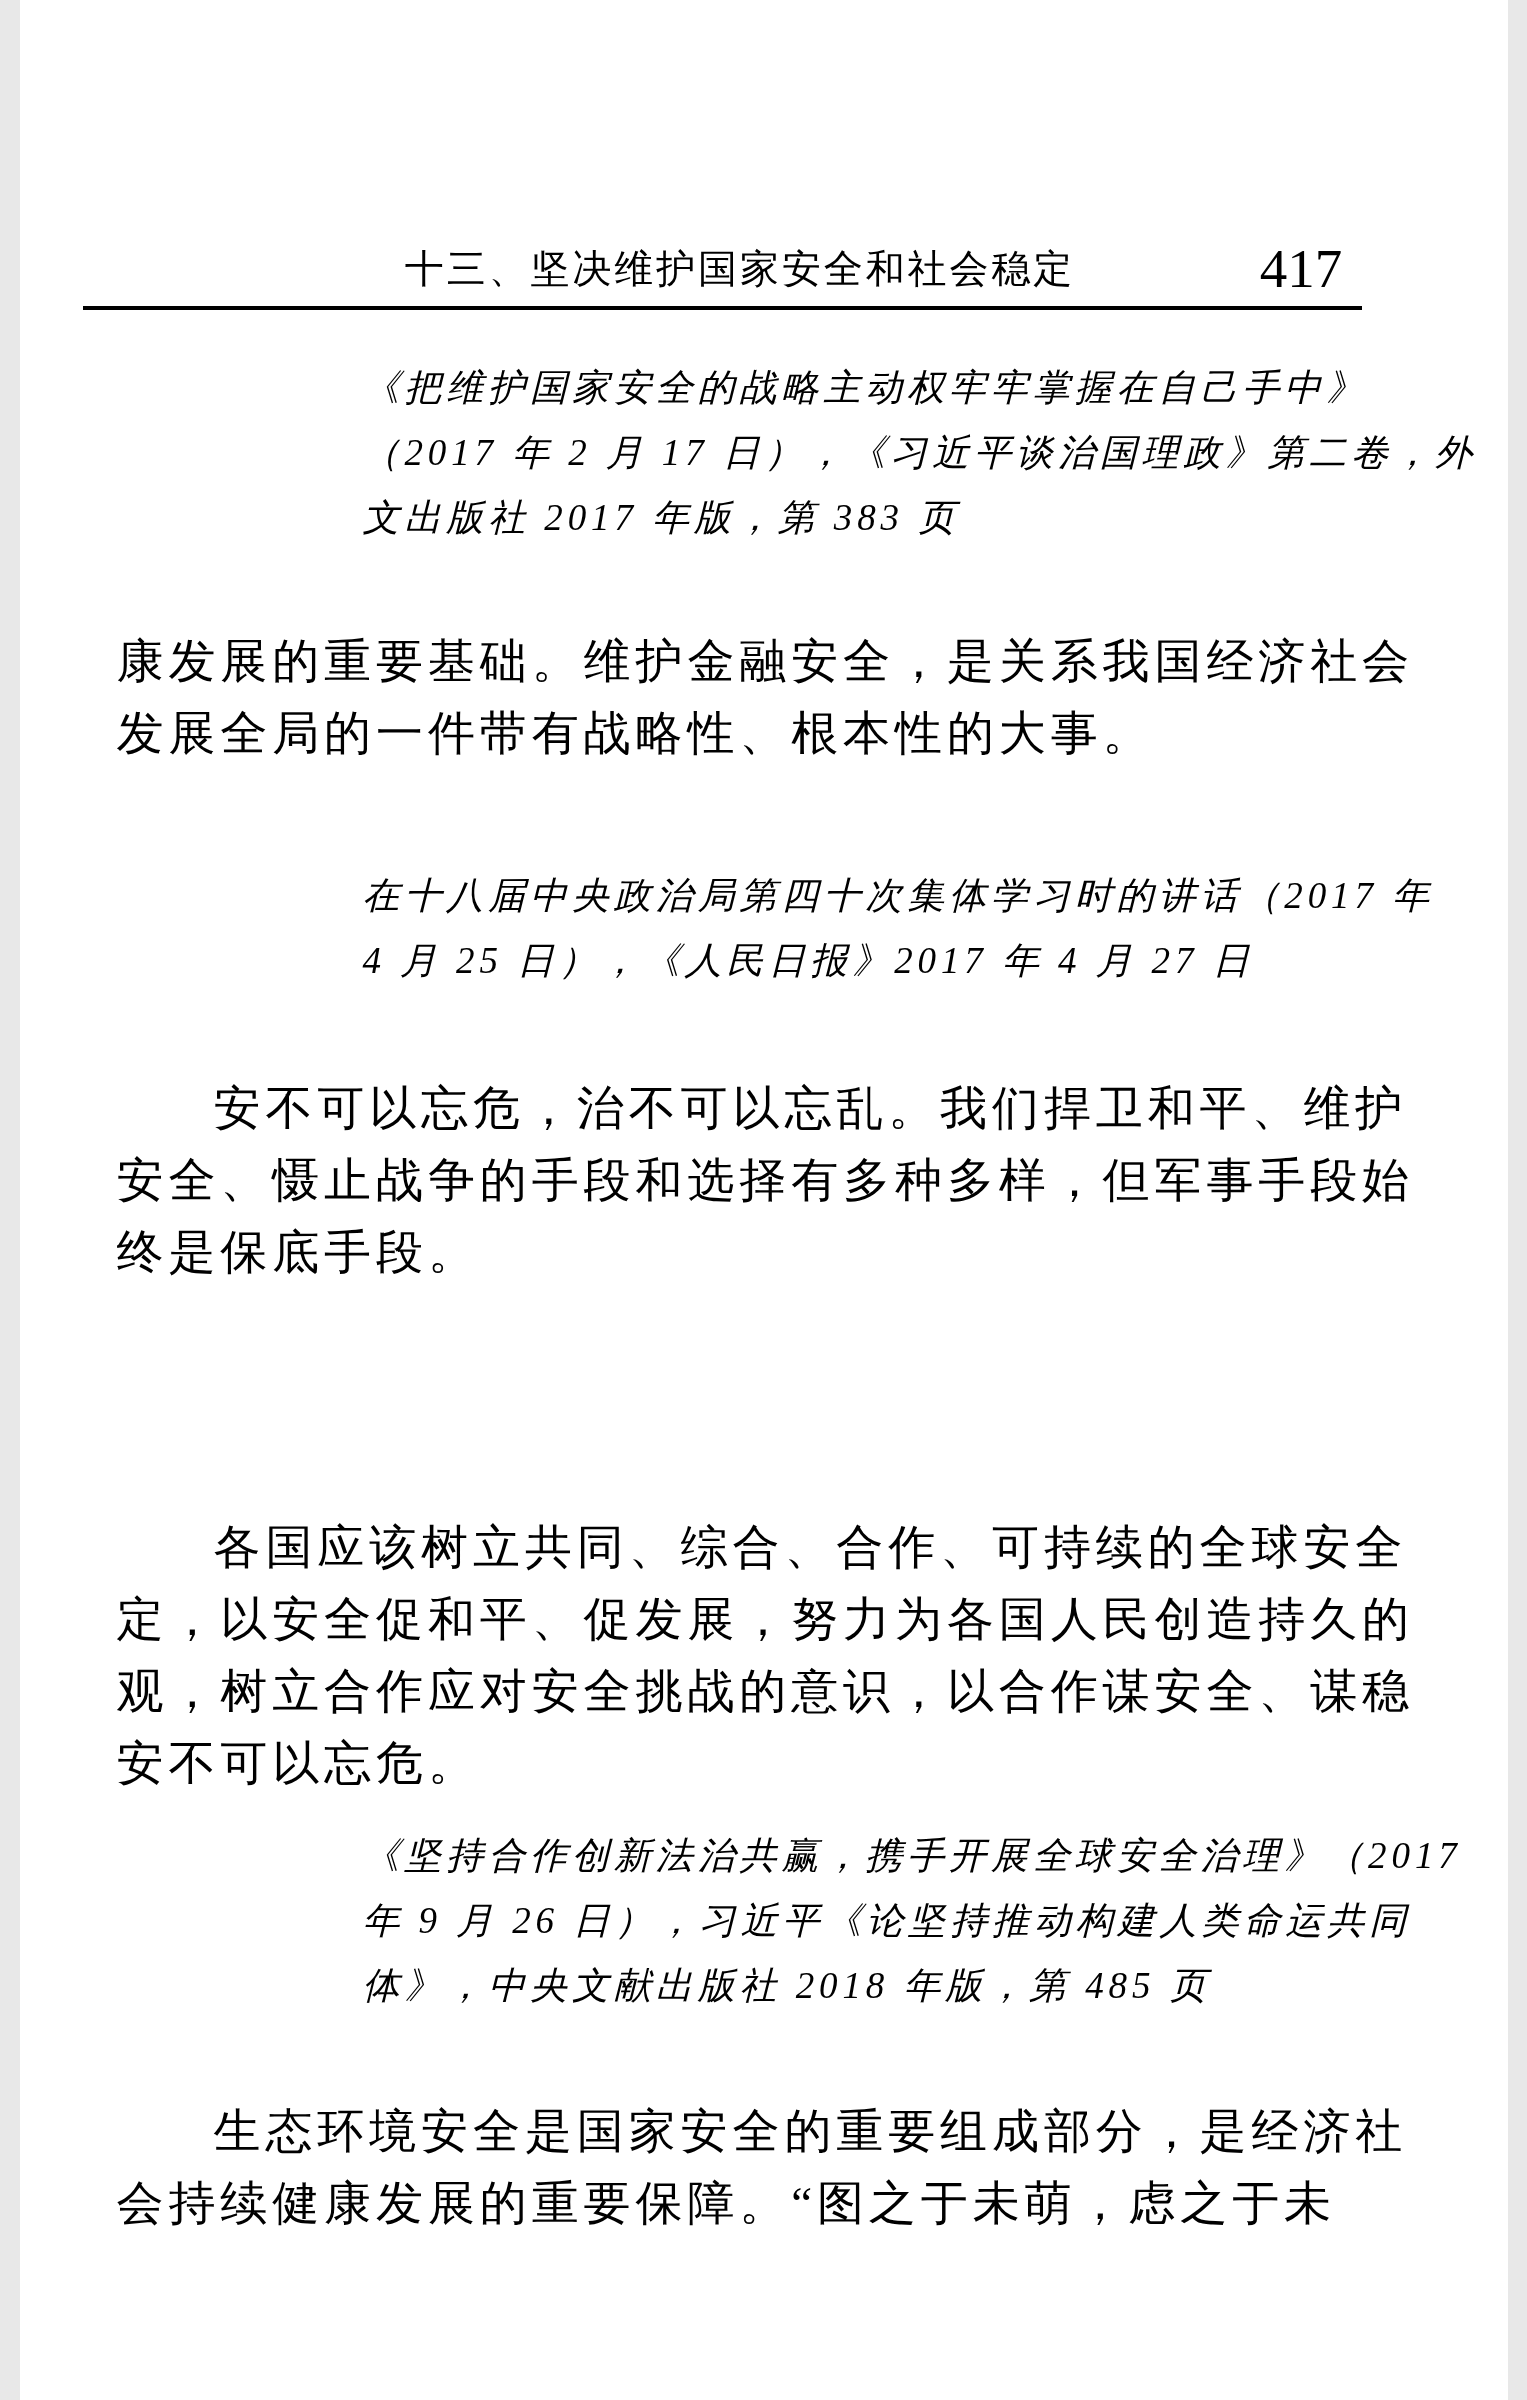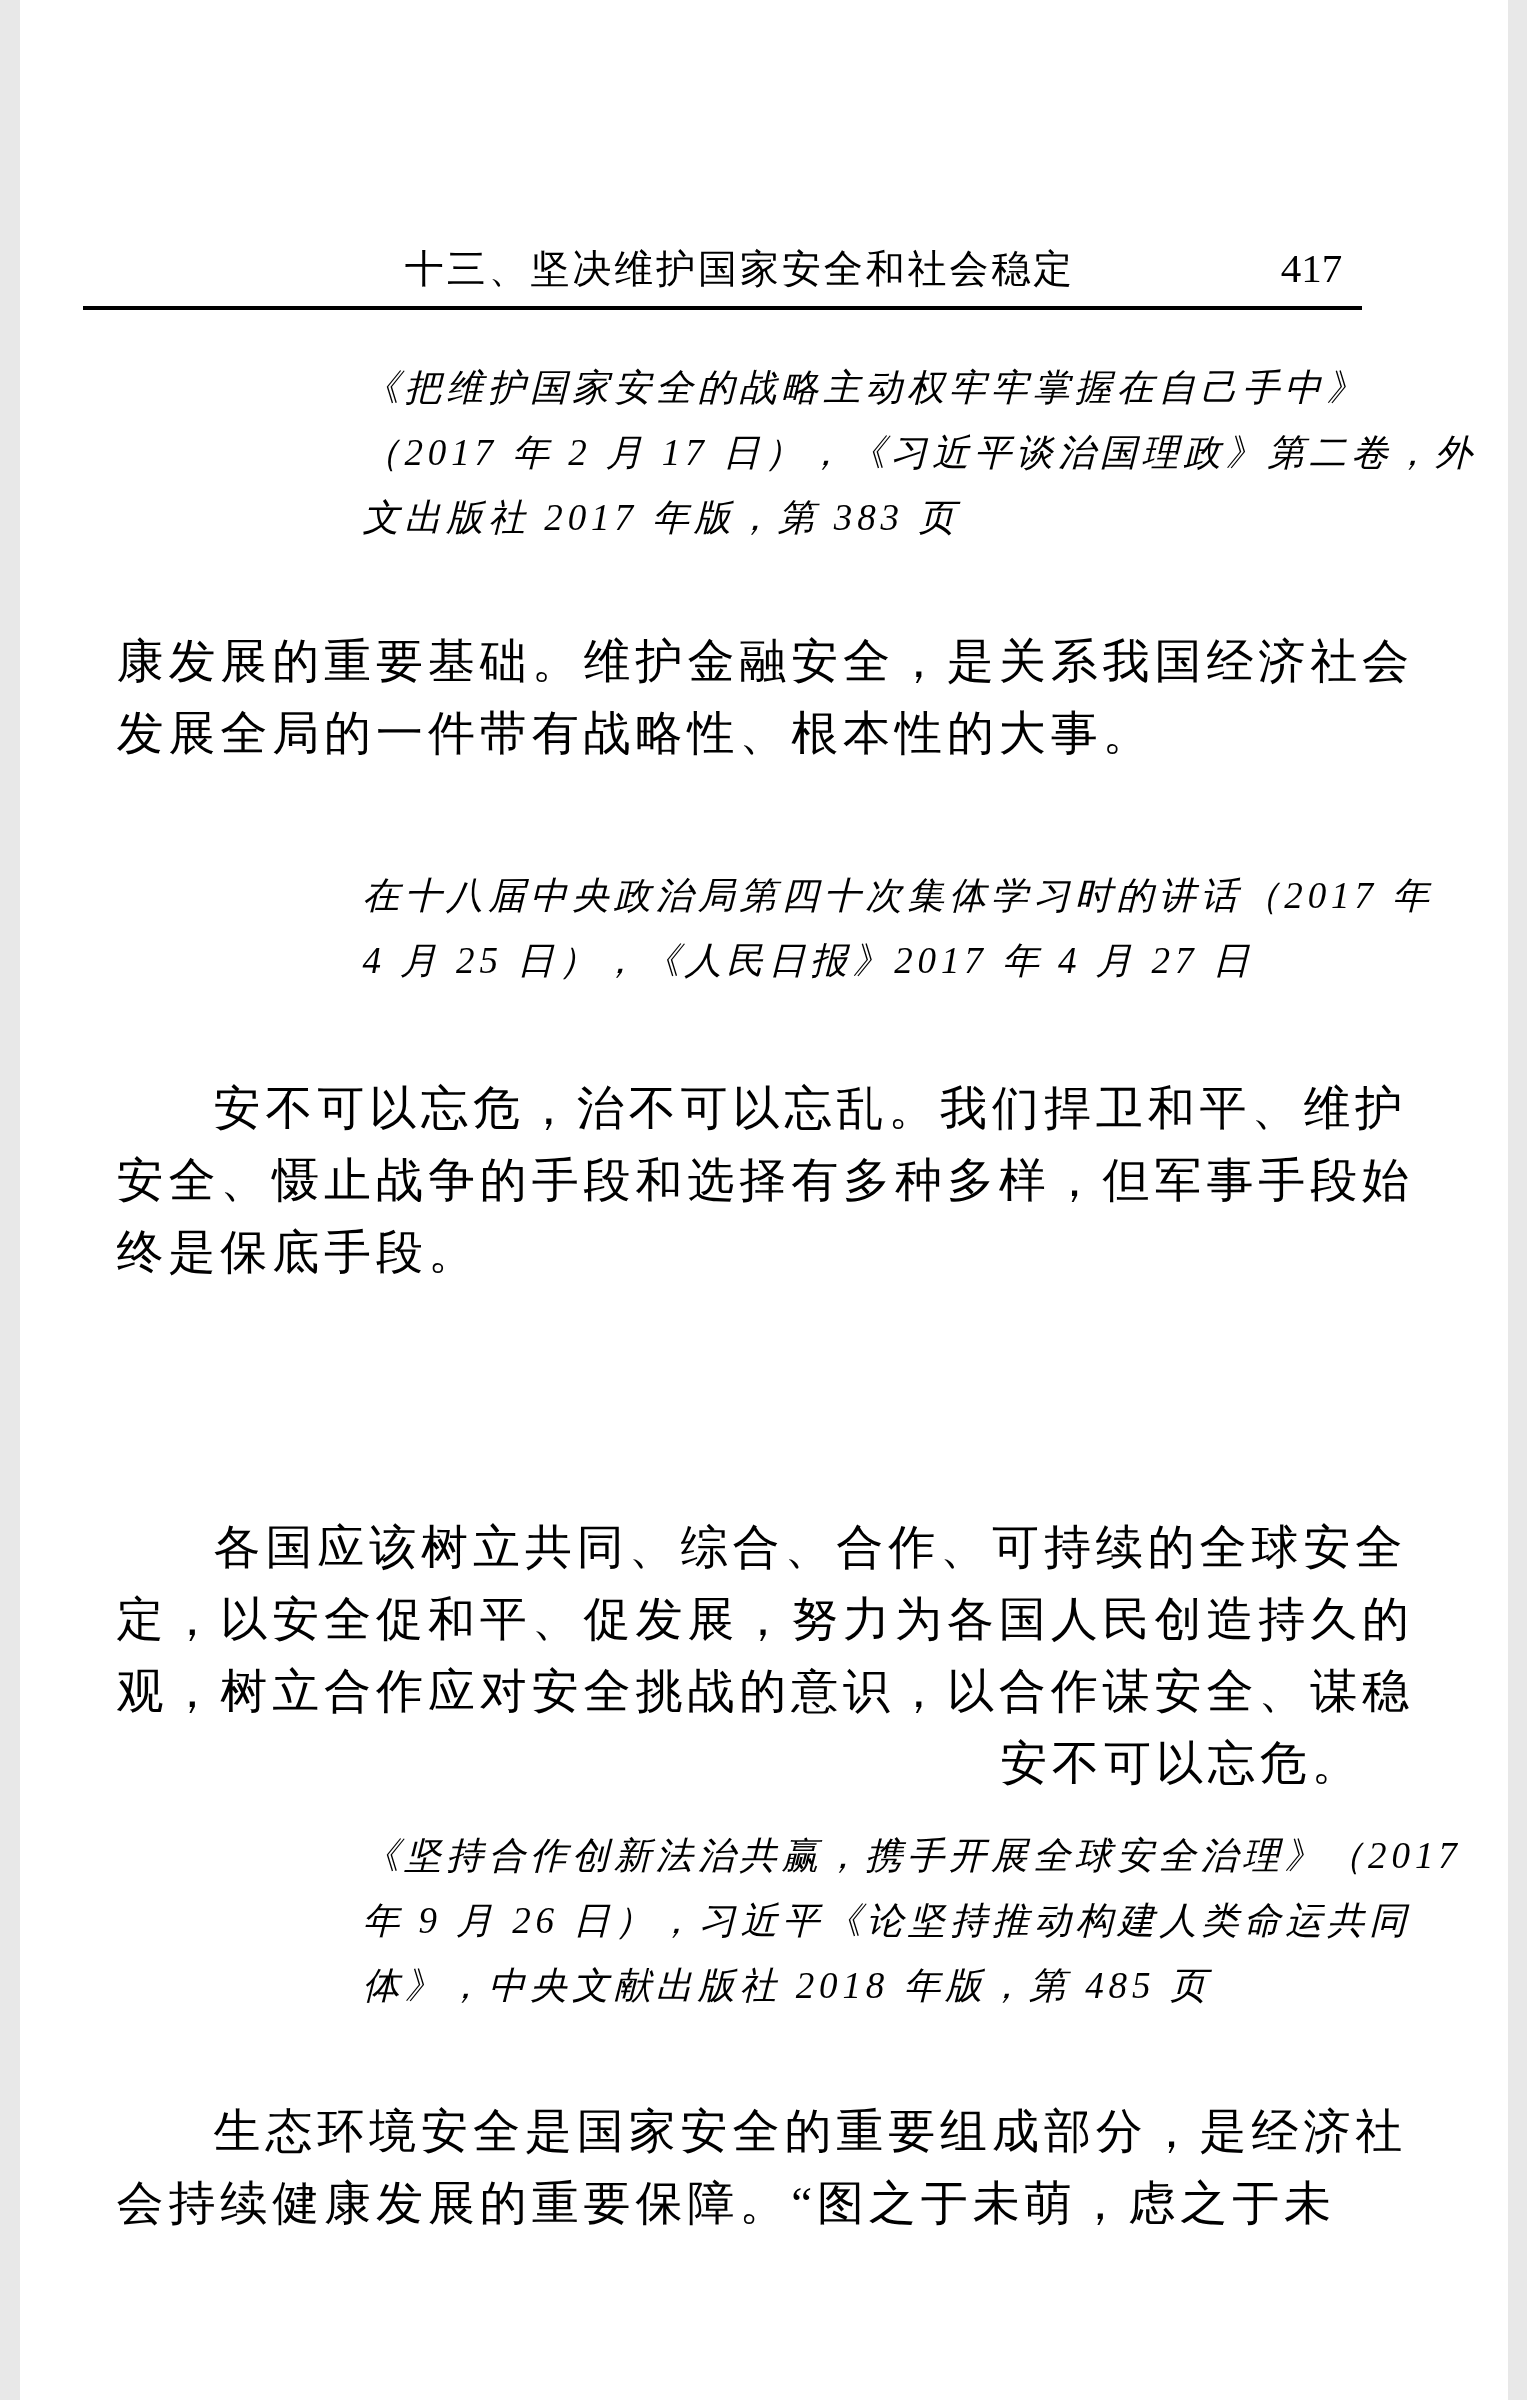--- a/index.html
+++ b/index.html
@@ -32,21 +32,21 @@
     text-align: center;
     font-size: 39px;
     line-height: 45px;
     letter-spacing: 2.9px;
     white-space: nowrap;
   }
   .page-number {
     position: absolute;
     right: 21.3px;
     top: 0;
-    font-size: 41px;
+    font-size: 55px;
     line-height: 45px;
   }
   .header-rule {
     position: absolute;
     left: 63px;
     top: 306px;
     width: 1279px;
     height: 3.9px;
     background: #000000;
   }
@@ -81,21 +81,21 @@
   }
   .para .line.indent {
     padding-left: 97px;
   }
   
   .b0 { top: 355px; }
   .b1 { top: 625px; }
   .b2 { top: 863px; }
   .b3 { top: 1072px; }
   .b4 { top: 1303px; }
-  .b5 { top: 1511px; text-align: right; }
+  .b5 { top: 1511px; }
   .b6 { top: 1823px; }
   .b7 { top: 2095px; }
 </style>
 </head>
 <body>
 
 <div class="page">
   <div class="page-header">
     <div class="running-title">十三、坚决维护国家安全和社会稳定</div>
     <div class="page-number">417</div>

